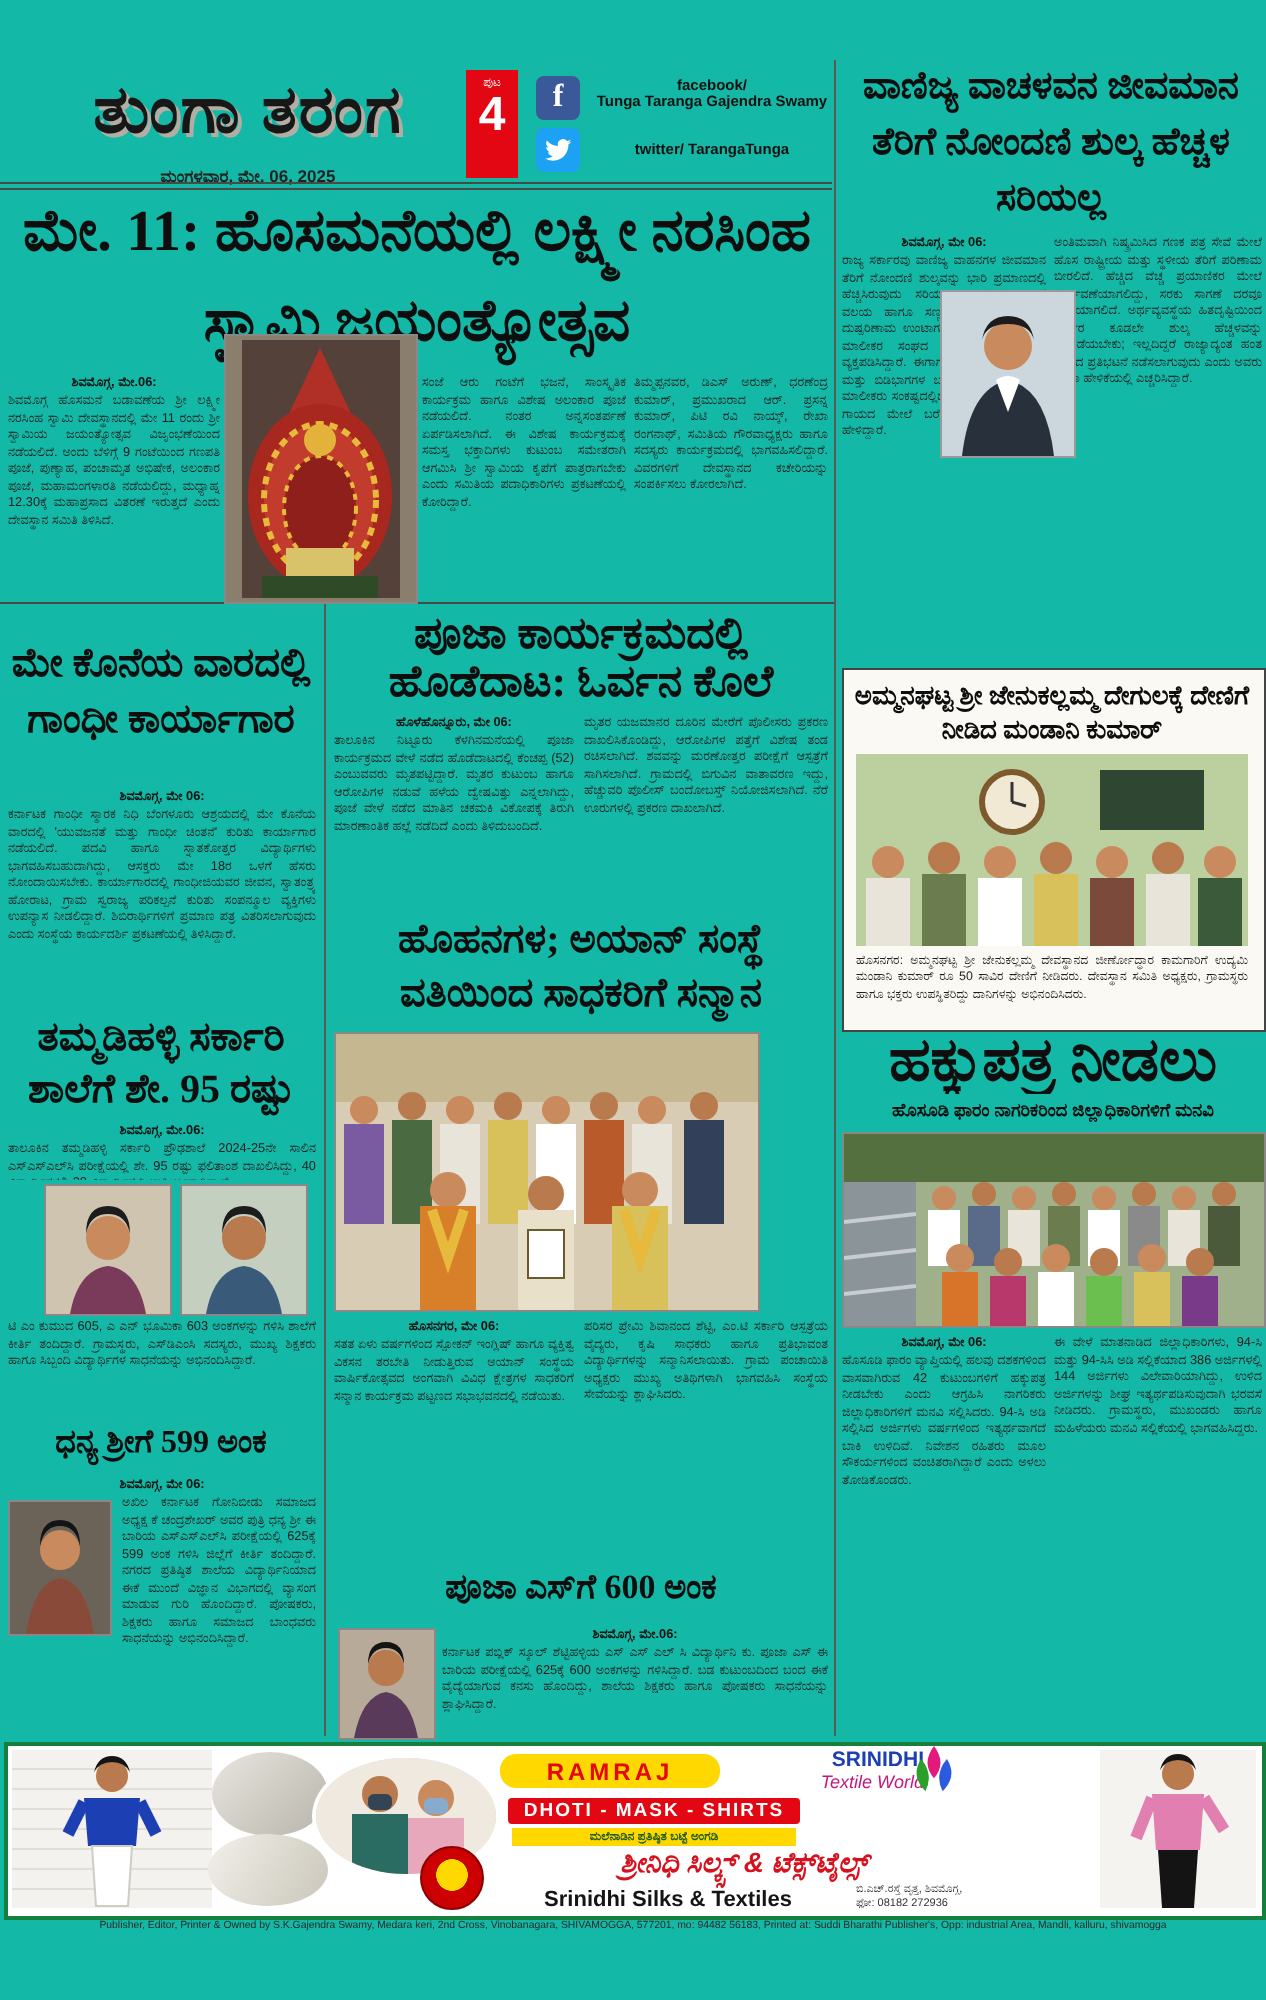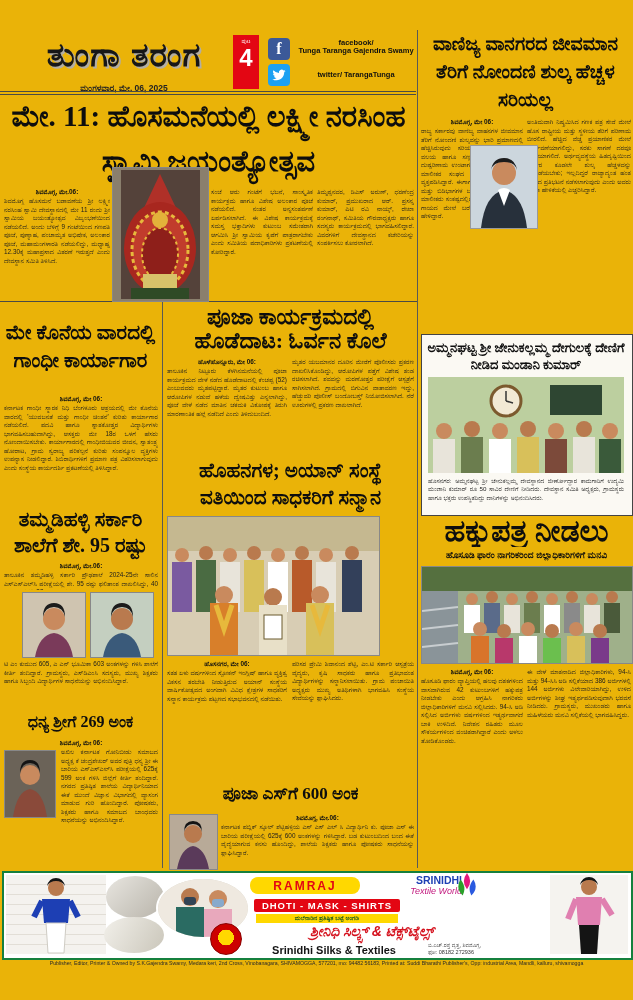--- a/index.html
+++ b/index.html
@@ -1,16 +1,16 @@
 <!DOCTYPE html>
 <html><head>
 <meta charset="utf-8">
 <style>
   html,body{margin:0;padding:0;background:#e9e7e0;}
-  .page{position:relative;width:633px;height:1000px;margin:0 auto;background:#eab308;
+  .page{position:relative;width:633px;height:1000px;margin:0 auto;background:#14b8a6;
         font-family:"Liberation Sans",sans-serif;overflow:hidden;}
   .abs{position:absolute;}
   .hl{font-family:"Liberation Serif",serif;font-weight:700;color:#0e0e0e;text-align:center;overflow:hidden;}
   .bt{font-size:6.4px;line-height:1.33;text-align:justify;color:#1d1d1d;overflow:hidden;}
   .dl{font-size:6.4px;font-weight:700;text-align:center;color:#111;overflow:hidden;}
   .vr{position:absolute;width:1px;background:#5a5a55;}
   .hrl{position:absolute;height:1px;background:#4a4a45;}
   .photo{position:absolute;overflow:hidden;background:#d8d4c8;}
   .photo svg{display:block;width:100%;height:100%;}
   .logo{font-weight:800;font-size:33px;letter-spacing:1px;color:#171717;
@@ -45,21 +45,21 @@
   </div>
   <div class="abs" style="left:295px;top:70px;width:122px;font-size:7.5px;font-weight:bold;color:#111;text-align:center;">twitter/ TarangaTunga</div>
 
   <div class="hrl" style="left:0;top:91px;width:416px;"></div>
   <div class="hrl" style="left:0;top:94px;width:416px;"></div>
 
   <div class="vr" style="left:417px;top:30px;height:838px;"></div>
   <div class="vr" style="left:162px;top:301px;height:567px;"></div>
   <div class="hrl" style="left:0;top:301px;width:417px;"></div>
 
-  <div class="abs hl" style="left:420px;top:30px;width:211px;height:86px;font-size:19px;line-height:28px;">ವಾಣಿಜ್ಯ ವಾನಗರದ ಜೀವಮಾನ ತೆರಿಗೆ ನೋಂದಣಿ ಶುಲ್ಕ ಹೆಚ್ಚಳ ಸರಿಯಲ್ಲ</div>
+  <div class="abs hl" style="left:420px;top:30px;width:211px;height:86px;font-size:19px;line-height:28px;">ವಾಣಿಜ್ಯ ವಾಚಳವನ ಜೀವಮಾನ ತೆರಿಗೆ ನೋಂದಣಿ ಶುಲ್ಕ ಹೆಚ್ಚಳ ಸರಿಯಲ್ಲ</div>
   <div class="abs dl" style="left:421px;top:118px;width:102px;">ಶಿವಮೊಗ್ಗ, ಮೇ 06:</div>
   <div class="abs bt" style="left:421px;top:127px;width:102px;height:204px;">ರಾಜ್ಯ ಸರ್ಕಾರವು ವಾಣಿಜ್ಯ ವಾಹನಗಳ ಜೀವಮಾನ ತೆರಿಗೆ ನೋಂದಣಿ ಶುಲ್ಕವನ್ನು ಭಾರಿ ಪ್ರಮಾಣದಲ್ಲಿ ಹೆಚ್ಚಿಸಿರುವುದು ಸರಿಯಲ್ಲ. ಇದರಿಂದ ಸಾರಿಗೆ ವಲಯ ಹಾಗೂ ಸಣ್ಣ ಸಾಗಣೆದಾರರ ಮೇಲೆ ದುಷ್ಪರಿಣಾಮ ಉಂಟಾಗಲಿದೆ ಎಂದು ಜಿಲ್ಲಾ ಲಾರಿ ಮಾಲೀಕರ ಸಂಘದ ಅಧ್ಯಕ್ಷರು ಅಸಮಾಧಾನ ವ್ಯಕ್ತಪಡಿಸಿದ್ದಾರೆ. ಈಗಾಗಲೇ ಡೀಸೆಲ್ ದರ, ವಿಮೆ ಮತ್ತು ಬಿಡಿಭಾಗಗಳ ಬೆಲೆ ಏರಿಕೆಯಿಂದ ವಾಹನ ಮಾಲೀಕರು ಸಂಕಷ್ಟದಲ್ಲಿದ್ದು, ಹೊಸ ಶುಲ್ಕದ ಹೊರೆ ಗಾಯದ ಮೇಲೆ ಬರೆ ಎಳೆದಂತಾಗಿದೆ ಎಂದು ಹೇಳಿದ್ದಾರೆ.</div>
   <div class="abs bt" style="left:527px;top:118px;width:104px;height:213px;">ಅಂತಿಮವಾಗಿ ನಿಷ್ಕ್ರಮಿಸಿದ ಗಣಕ ಪತ್ರ ಸೇವೆ ಮೇಲೆ ಹೊಸ ರಾಷ್ಟ್ರೀಯ ಮತ್ತು ಸ್ಥಳೀಯ ತೆರಿಗೆ ಪರಿಣಾಮ ಬೀರಲಿದೆ. ಹೆಚ್ಚಿದ ವೆಚ್ಚ ಪ್ರಯಾಣಿಕರ ಮೇಲೆ ವರ್ಗಾವಣೆಯಾಗಲಿದ್ದು, ಸರಕು ಸಾಗಣೆ ದರವೂ ಏರಿಕೆಯಾಗಲಿದೆ. ಅರ್ಥವ್ಯವಸ್ಥೆಯ ಹಿತದೃಷ್ಟಿಯಿಂದ ಸರ್ಕಾರ ಕೂಡಲೇ ಶುಲ್ಕ ಹೆಚ್ಚಳವನ್ನು ಹಿಂಪಡೆಯಬೇಕು; ಇಲ್ಲದಿದ್ದರೆ ರಾಜ್ಯಾದ್ಯಂತ ಹಂತ ಹಂತದ ಪ್ರತಿಭಟನೆ ನಡೆಸಲಾಗುವುದು ಎಂದು ಅವರು ಪತ್ರಿಕಾ ಹೇಳಿಕೆಯಲ್ಲಿ ಎಚ್ಚರಿಸಿದ್ದಾರೆ.</div>
   <div class="photo" style="left:470px;top:145px;width:66px;height:82px;border:1px solid #999;">
     <svg viewBox="0 0 66 82" preserveAspectRatio="none">
       <rect width="66" height="82" fill="#ccd6dd"></rect>
       <path d="M10 82 Q14 48 33 44 Q52 48 56 82 Z" fill="#27303b"></path>
       <path d="M27 44 L33 60 L39 44 Q33 40 27 44 Z" fill="#fff"></path>
       <circle cx="33" cy="27" r="12" fill="#c98a5e"></circle>
       <path d="M20 24 Q22 12 33 12 Q44 12 46 24 Q44 16 33 16 Q22 16 20 24 Z" fill="#1c1c1c"></path>
@@ -178,21 +178,21 @@
   <div class="photo" style="left:90px;top:592px;width:62px;height:64px;border:1px solid #888;">
     <svg viewBox="0 0 62 64" preserveAspectRatio="none">
       <rect width="62" height="64" fill="#c4cfc0"></rect>
       <circle cx="31" cy="26" r="11" fill="#b97a4e"></circle>
       <path d="M20 24 Q20 10 31 10 Q42 10 42 24 Q40 14 31 14 Q22 14 20 24 Z" fill="#1c1c1c"></path>
       <path d="M12 64 Q16 42 31 40 Q46 42 50 64 Z" fill="#3a5a7a"></path>
     </svg>
   </div>
   <div class="abs bt" style="left:4px;top:660px;width:154px;height:46px;">ಟಿ ಎಂ ಕುಮುದ 605, ಎ ಎನ್ ಭೂಮಿಕಾ 603 ಅಂಕಗಳನ್ನು ಗಳಿಸಿ ಶಾಲೆಗೆ ಕೀರ್ತಿ ತಂದಿದ್ದಾರೆ. ಗ್ರಾಮಸ್ಥರು, ಎಸ್‌ಡಿಎಂಸಿ ಸದಸ್ಯರು, ಮುಖ್ಯ ಶಿಕ್ಷಕರು ಹಾಗೂ ಸಿಬ್ಬಂದಿ ವಿದ್ಯಾರ್ಥಿಗಳ ಸಾಧನೆಯನ್ನು ಅಭಿನಂದಿಸಿದ್ದಾರೆ.</div>
 
-  <div class="abs hl" style="left:2px;top:710px;width:157px;height:26px;font-size:16px;line-height:24px;">ಧನ್ಯ ಶ್ರೀಗೆ 269 ಅಂಕ</div>
+  <div class="abs hl" style="left:2px;top:710px;width:157px;height:26px;font-size:16px;line-height:24px;">ಧನ್ಯ ಶ್ರೀಗೆ 599 ಅಂಕ</div>
   <div class="abs dl" style="left:4px;top:739px;width:154px;">ಶಿವಮೊಗ್ಗ, ಮೇ 06:</div>
   <div class="abs" style="left:4px;top:748px;width:154px;height:120px;overflow:hidden;">
     <div class="photo" style="position:relative;float:left;width:50px;height:66px;margin:2px 5px 2px 0;border:1px solid #888;">
       <svg viewBox="0 0 50 66" preserveAspectRatio="none">
         <rect width="50" height="66" fill="#6b6358"></rect>
         <circle cx="25" cy="24" r="10" fill="#c98a5e"></circle>
         <path d="M15 22 Q15 9 25 9 Q35 9 35 22 Q33 12 25 12 Q17 12 15 22 Z" fill="#141414"></path>
         <path d="M8 66 Q12 40 25 38 Q38 40 42 66 Z" fill="#8a4a3a"></path>
       </svg>
     </div>

